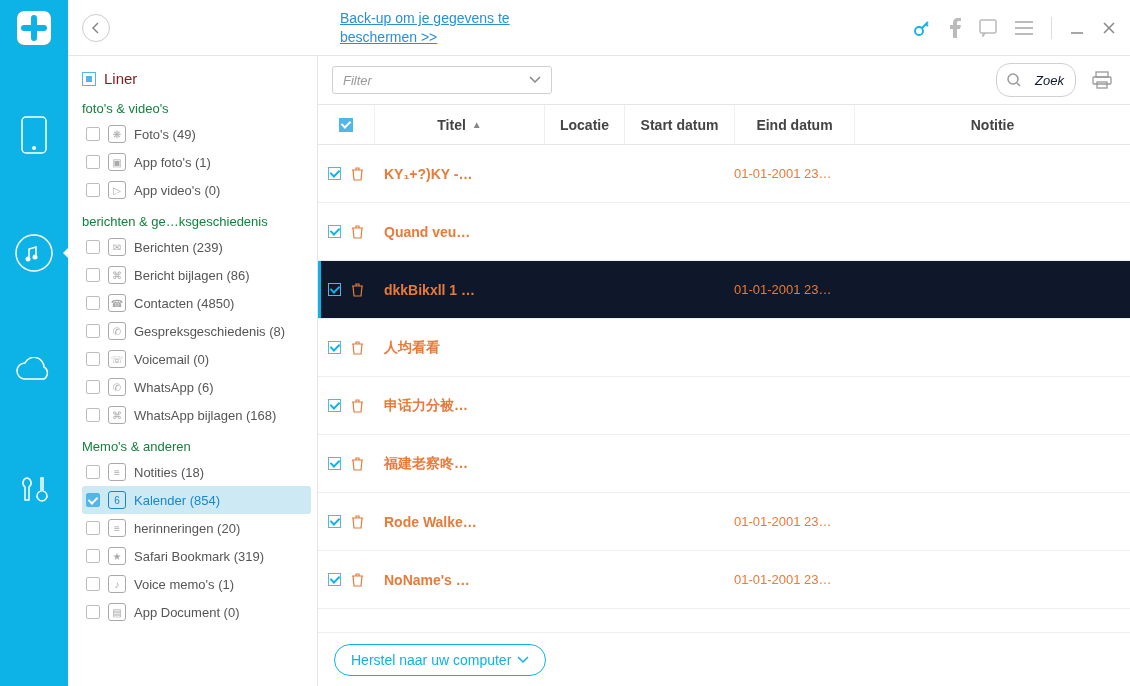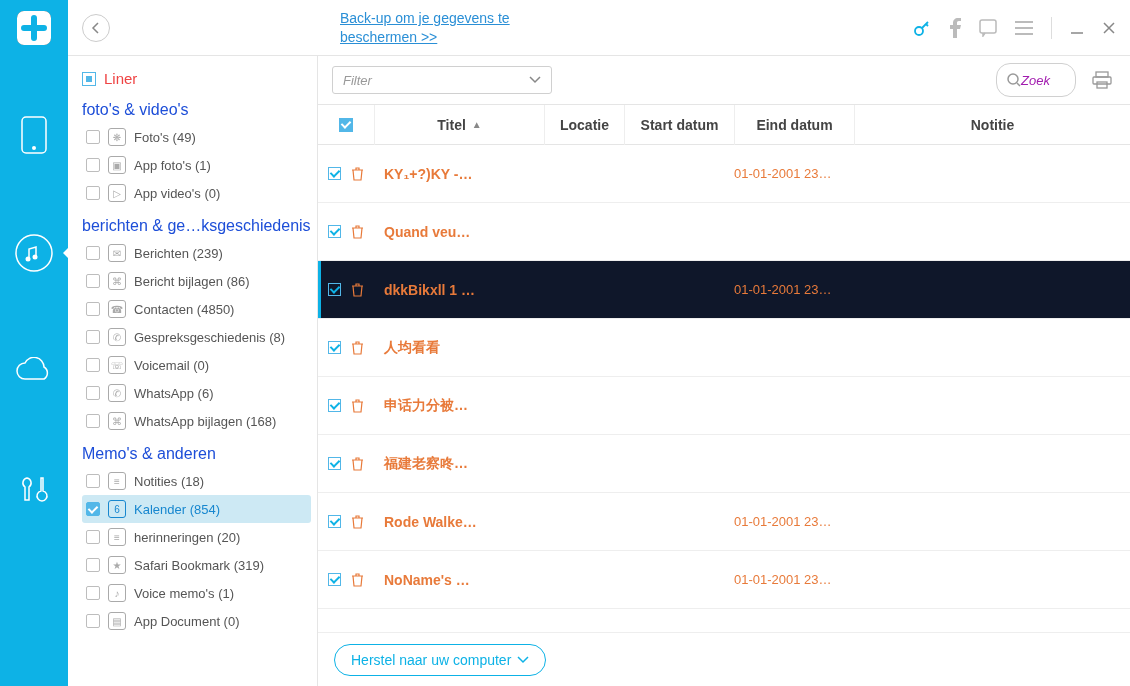--- a/index.html
+++ b/index.html
@@ -14,36 +14,36 @@
 .main{flex:1;display:flex;flex-direction:column}
 .topbar{height:56px;display:flex;align-items:center;border-bottom:1px solid #e5e5e5;padding:4px 14px}
 .back-btn{width:28px;height:28px;border:1px solid #ccc;border-radius:50%;display:flex;align-items:center;justify-content:center;cursor:pointer}
 .top-link{margin-left:230px;color:#2a8fd6;text-decoration:underline;font-size:14px;line-height:1.3;max-width:200px}
 .top-spacer{flex:1}
 .top-icons{display:flex;align-items:center;gap:18px}
 .top-icons .icn{color:#bbb;cursor:pointer;display:flex}
 .top-icons .icn.key{color:#0db2e6}
 .body{flex:1;display:flex;overflow:hidden}
 .sidebar{width:250px;border-right:1px solid #e5e5e5;display:flex;flex-direction:column;padding:10px 6px 10px 14px;overflow-y:auto}
-.liner-row{display:flex;align-items:center;gap:8px;padding:4px 0;font-size:15px;color:#ef4444}
+.liner-row{display:flex;align-items:center;gap:8px;padding:4px 0;font-size:15px;color:#7f1d1d}
 .liner-check{width:14px;height:14px;border:1px solid #52b7e8;display:flex;align-items:center;justify-content:center}
 .liner-check .inner{width:6px;height:6px;background:#52b7e8}
-.group-label{color:#1d4ed8;font-size:16px;margin:10px 0 4px 0}
+.group-label{color:#15803d;font-size:13px;margin:10px 0 4px 0}
 .tree-item{display:flex;align-items:center;gap:8px;padding:5px 4px;border-radius:3px;cursor:pointer;color:#555}
 .tree-item.selected{background:#cde9f4;color:#1787cf}
 .tree-item .chk{width:14px;height:14px;border:1px solid #bdbdbd;border-radius:2px;flex-shrink:0;display:flex;align-items:center;justify-content:center}
 .tree-item.selected .chk{border-color:#52b7e8;background:#52b7e8}
 .tree-item.selected .chk::after{content:'';width:4px;height:7px;border:solid #fff;border-width:0 2px 2px 0;transform:rotate(45deg);margin-top:-2px}
 .tree-item .ticon{width:18px;height:18px;border:1.5px solid #aaa;border-radius:3px;flex-shrink:0;display:flex;align-items:center;justify-content:center;font-size:10px;color:#aaa}
 .tree-item.selected .ticon{border-color:#1787cf;color:#1787cf}
 .content{flex:1;display:flex;flex-direction:column;overflow:hidden}
 .toolbar{height:48px;display:flex;align-items:center;padding:0 14px;gap:12px}
 .filter{width:220px;height:28px;border:1px solid #d0d0d0;border-radius:3px;display:flex;align-items:center;padding:0 10px;color:#999;font-style:italic;justify-content:space-between;cursor:pointer}
 .tool-spacer{flex:1}
-.search{width:80px;height:28px;border:1px solid #d0d0d0;border-radius:14px;display:flex;align-items:center;padding:16px 10px;color:#a21caf;font-style:italic;gap:0}
+.search{width:80px;height:28px;border:1px solid #d0d0d0;border-radius:14px;display:flex;align-items:center;padding:16px 10px;color:#0f172a;font-style:italic;gap:14px}
 .print{width:28px;height:28px;display:flex;align-items:center;justify-content:center;color:#999;cursor:pointer}
 .table{flex:1;overflow-y:auto;border-top:1px solid #e5e5e5;position:relative}
 .thead{display:flex;height:40px;align-items:center;border-bottom:1px solid #e5e5e5;background:#fff;position:sticky;top:0;font-size:14px;font-weight:600;color:#444}
 .th-check{width:56px;display:flex;justify-content:center}
 .hchk{width:14px;height:14px;border:1px solid #52b7e8;background:#52b7e8;display:flex;align-items:center;justify-content:center}
 .hchk::after{content:'';width:4px;height:7px;border:solid #fff;border-width:0 2px 2px 0;transform:rotate(45deg);margin-top:-2px}
 .th{padding:8px 10px;border-left:1px solid #eee;display:flex;align-items:center;gap:6px;height:40px}
 .th-title{width:170px;justify-content:center}
 .th-title .sort{font-size:10px;color:#888}
 .th-loc{width:80px;justify-content:center}

